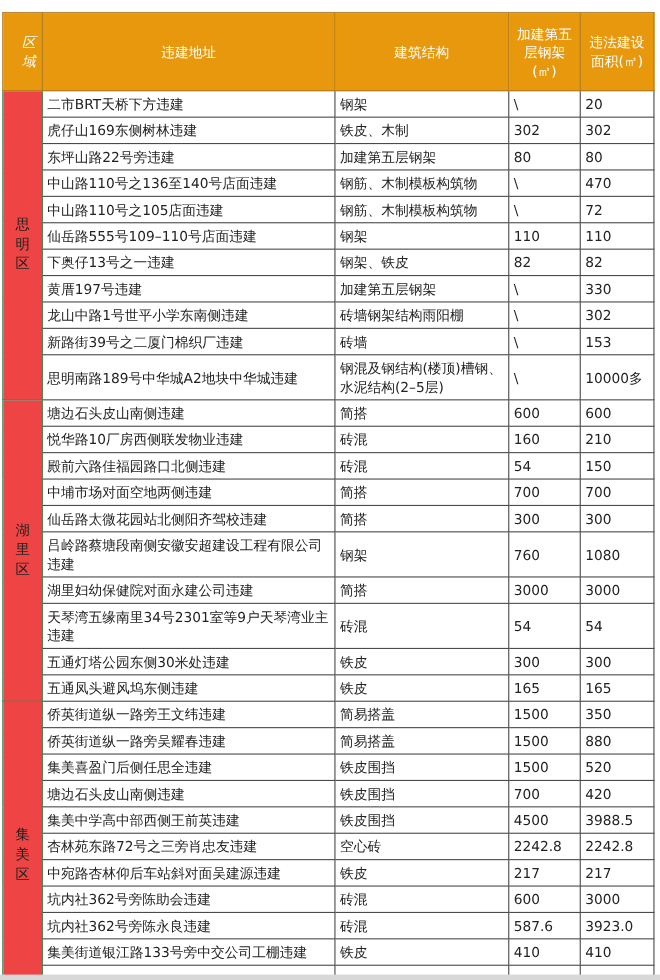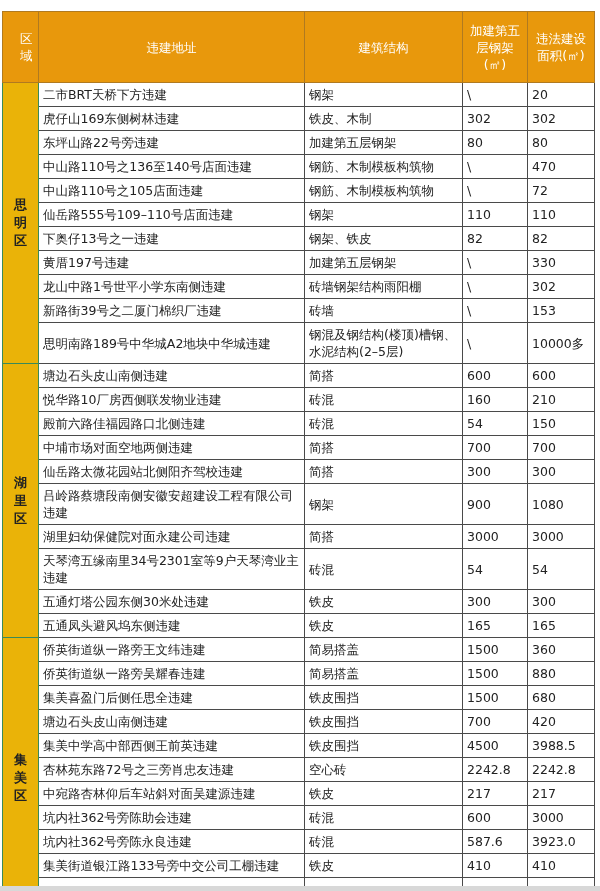--- a/index.html
+++ b/index.html
@@ -3,25 +3,25 @@
 <meta charset="utf-8">
 <style>
   html, body { margin:0; padding:0; background:#ffffff; }
   body { width:600px; height:891px; position:relative; overflow:hidden;
          font-family:"DejaVu Sans", "Liberation Sans", sans-serif; }
   .wrap { position:absolute; left:2px; top:11px; width:592px; }
   table { border-collapse:collapse; width:592px; table-layout:fixed;
           border:1px solid #2e9a6a; }
   th { background:#e8980c; color:#ffffff; font-weight:normal; font-size:12.5px;
        border:1px solid #b07a20; line-height:17px; padding:2px 3px; height:36px; }
-  th.region { text-align:center; padding:17px; }
+  th.region { text-align:center; padding:17px;font-style:italic; }
   td { border:1px solid #4a4a4a; font-size:12.5px; color:#222; line-height:17px;
        padding:2px 3px 2px 4px; vertical-align:middle; background:#ffffff; height:19px; }
-  td.region { background:#eab308; text-align:center; vertical-align:middle;
-              border:1px solid #3a8a5a; font-size:13px; line-height:18px; padding:0;font-weight:bold; }
+  td.region { background:#ef4444; text-align:center; vertical-align:middle;
+              border:1px solid #3a8a5a; font-size:13px; line-height:18px; padding:0; }
   td.region span { display:inline-block; width:14px; word-break:break-all; }
   td.num { padding-left:4px; }
   tr.tall td { height:36px; }
   .bottom-bar { position:absolute; left:0; top:886px; width:600px; height:5px; background:#d8d8d8; }
 </style>
 </head>
 <body>
 
 <div class="wrap">
   <table>
@@ -136,21 +136,21 @@
         </tr>
         <tr>
           <td>仙岳路太微花园站北侧阳齐驾校违建</td>
           <td>简搭</td>
           <td class="num">300</td>
           <td class="num">300</td>
         </tr>
         <tr class="tall">
           <td>吕岭路蔡塘段南侧安徽安超建设工程有限公司违建</td>
           <td>钢架</td>
-          <td class="num">900</td>
+          <td class="num">760</td>
           <td class="num">1080</td>
         </tr>
         <tr>
           <td>湖里妇幼保健院对面永建公司违建</td>
           <td>简搭</td>
           <td class="num">3000</td>
           <td class="num">3000</td>
         </tr>
         <tr class="tall">
           <td>天琴湾五缘南里34号2301室等9户天琴湾业主违建</td>
@@ -168,33 +168,33 @@
           <td>五通凤头避风坞东侧违建</td>
           <td>铁皮</td>
           <td class="num">165</td>
           <td class="num">165</td>
         </tr>
         <tr>
           <td class="region" rowspan="11"><span>集美区</span></td>
           <td>侨英街道纵一路旁王文纬违建</td>
           <td>简易搭盖</td>
           <td class="num">1500</td>
-          <td class="num">360</td>
+          <td class="num">350</td>
         </tr>
         <tr>
           <td>侨英街道纵一路旁吴耀春违建</td>
           <td>简易搭盖</td>
           <td class="num">1500</td>
           <td class="num">880</td>
         </tr>
         <tr>
           <td>集美喜盈门后侧任思全违建</td>
           <td>铁皮围挡</td>
           <td class="num">1500</td>
-          <td class="num">680</td>
+          <td class="num">520</td>
         </tr>
         <tr>
           <td>塘边石头皮山南侧违建</td>
           <td>铁皮围挡</td>
           <td class="num">700</td>
           <td class="num">420</td>
         </tr>
         <tr>
           <td>集美中学高中部西侧王前英违建</td>
           <td>铁皮围挡</td>

